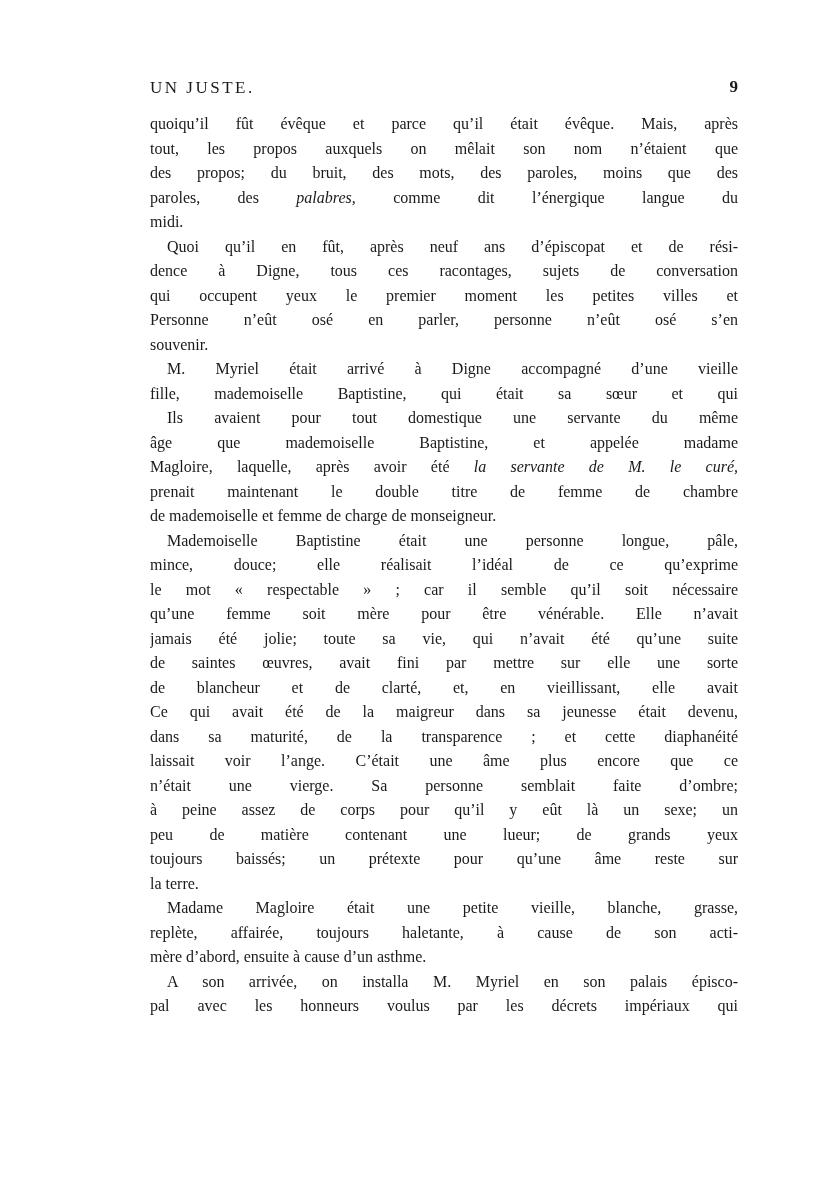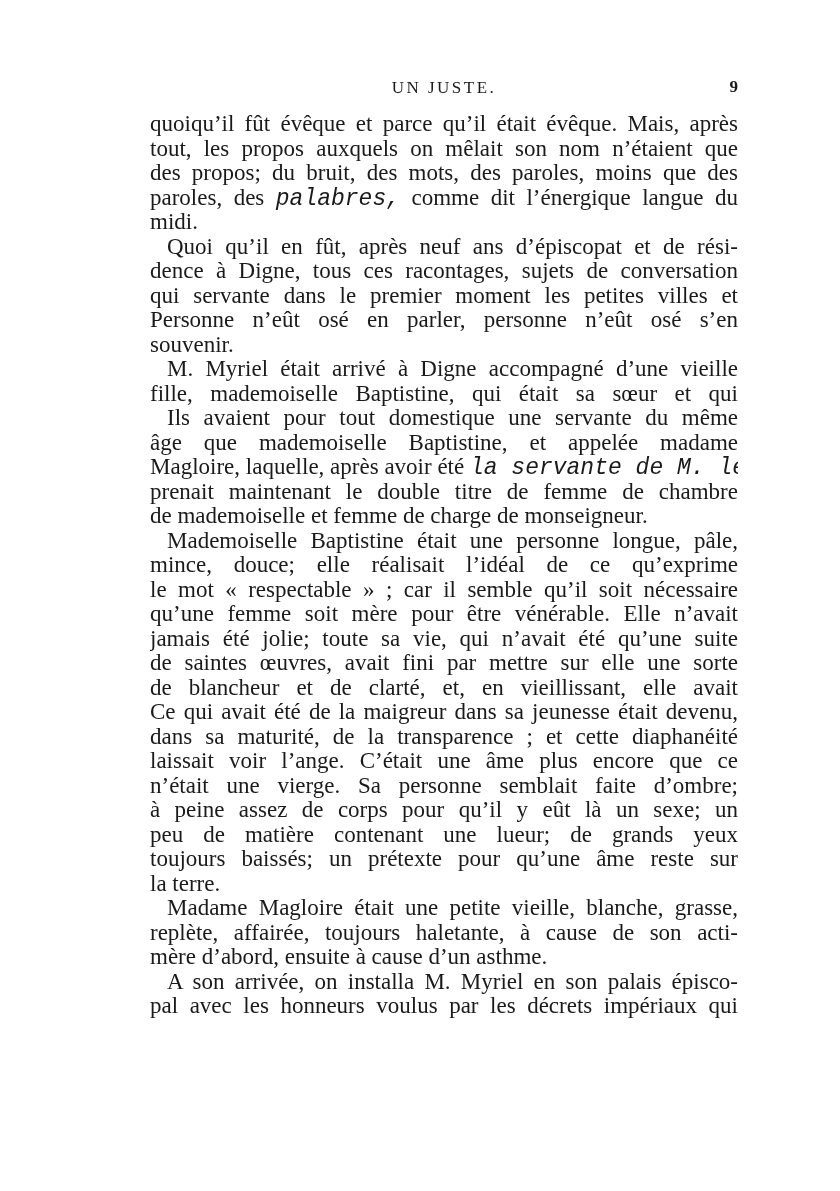--- a/index.html
+++ b/index.html
@@ -4,54 +4,54 @@
 <style>
   html, body { margin: 0; padding: 0; }
   body {
     width: 840px; height: 1191px; background: #ffffff; position: relative; overflow: hidden;
     font-family: "Liberation Serif", "DejaVu Serif", serif; color: #1a1a1a;
   }
   .header {
     position: absolute; top: 76px; left: 150px; width: 588px; height: 24px;
   }
   .running-head {
-    position: absolute; left: 0; right: 0; text-align: center;
+    position: absolute; left: 0; right: 0; 
     font-size: 17px; letter-spacing: 2.5px; top: 2px;
   }
   .folio {
     position: absolute; right: 0; top: 1px; font-size: 17px; font-weight: bold;
   }
   .text {
     position: absolute; top: 112px; left: 150px; width: 588px;
   }
   .line {
-    height: 24.5px; line-height: 24.5px; font-size: 23px; white-space: nowrap;
+    height: 24.5px; line-height: 24.5px; font-size: 16px; white-space: nowrap;
     text-align: justify; text-align-last: justify; overflow: hidden;
   }
   .line.last { text-align-last: left; }
   .line.indent { padding-left: 17px; }
-  .line i { font-style: italic; font-family: Liberation Mono, monospace; }
+  .line i { font-style: italic; }
 </style>
 </head>
 <body>
 
 <div class="header">
   <div class="running-head">UN JUSTE.</div>
   <div class="folio">9</div>
 </div>
 
 <div class="text" id="body-text">
     <div class="line"><span>quoiqu’il fût évêque et parce qu’il était évêque. Mais, après</span></div>
     <div class="line"><span>tout, les propos auxquels on mêlait son nom n’étaient que</span></div>
     <div class="line"><span>des propos; du bruit, des mots, des paroles, moins que des</span></div>
     <div class="line"><span>paroles, des </span><i>palabres,</i><span> comme dit l’énergique langue du</span></div>
     <div class="line last"><span>midi.</span></div>
     <div class="line indent"><span>Quoi qu’il en fût, après neuf ans d’épiscopat et de rési-</span></div>
     <div class="line"><span>dence à Digne, tous ces racontages, sujets de conversation</span></div>
-    <div class="line"><span>qui servante dans le premier moment les petites villes et</span></div>
+    <div class="line"><span>qui occupent yeux le premier moment les petites villes et</span></div>
     <div class="line"><span>Personne n’eût osé en parler, personne n’eût osé s’en</span></div>
     <div class="line last"><span>souvenir.</span></div>
     <div class="line indent"><span>M. Myriel était arrivé à Digne accompagné d’une vieille</span></div>
     <div class="line"><span>fille, mademoiselle Baptistine, qui était sa sœur et qui</span></div>
     <div class="line indent"><span>Ils avaient pour tout domestique une servante du même</span></div>
     <div class="line"><span>âge que mademoiselle Baptistine, et appelée madame</span></div>
     <div class="line"><span>Magloire, laquelle, après avoir été </span><i>la servante de M. le curé,</i></div>
     <div class="line"><span>prenait maintenant le double titre de femme de chambre</span></div>
     <div class="line last"><span>de mademoiselle et femme de charge de monseigneur.</span></div>
     <div class="line indent"><span>Mademoiselle Baptistine était une personne longue, pâle,</span></div>

